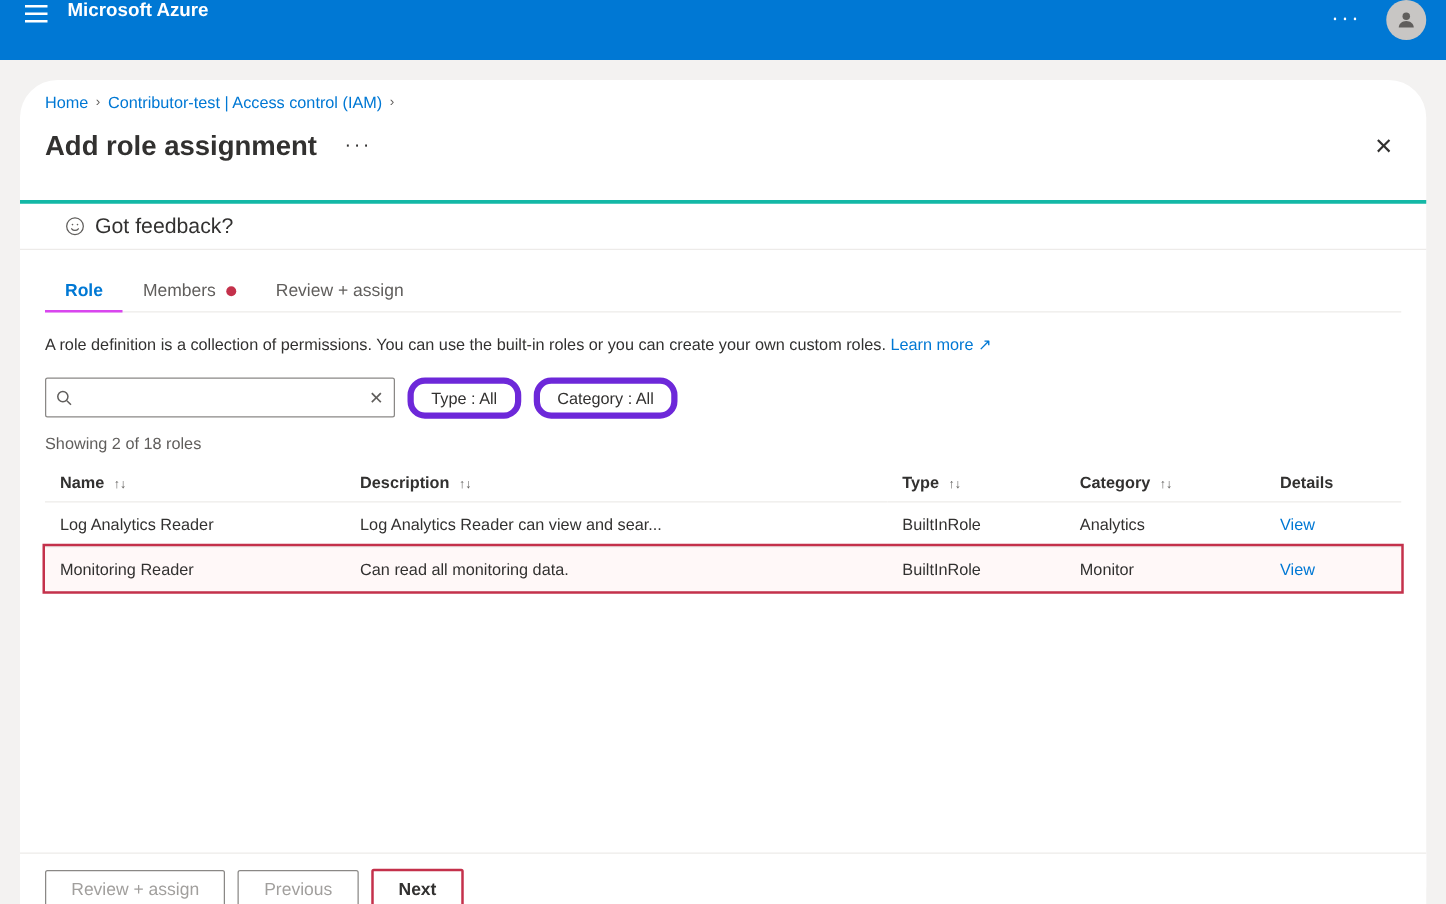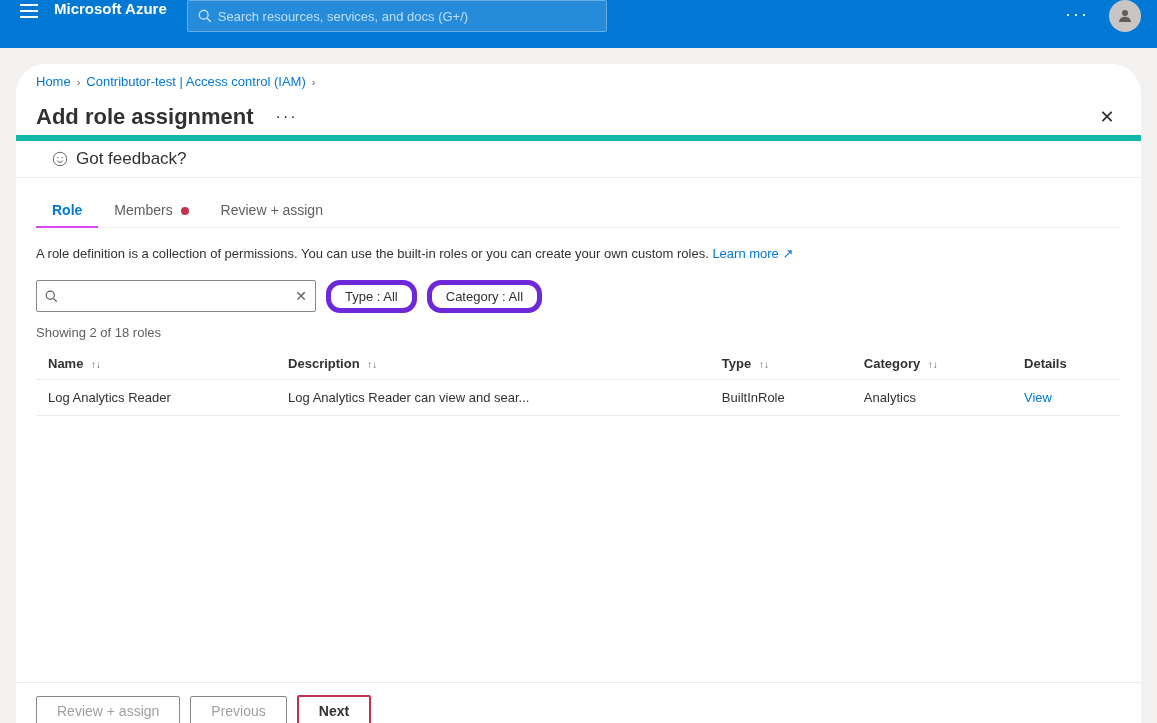--- a/index.html
+++ b/index.html
@@ -55,25 +55,25 @@
       color: #0078d4;
       display: flex;
       align-items: center;
       gap: 6px;
     }
     .breadcrumb a { color: #0078d4; text-decoration: none; cursor: pointer; }
     .breadcrumb-sep { color: #605e5c; font-size: 11px; }
 
     
     .page-header {
-      padding: 8px 20px 4px;
+      padding: 8px 20px 29px;
       display: flex;
       align-items: center;
       gap: 22px;
-      border-bottom: 6px solid #14b8a6;
+      border-bottom: 3px solid #14b8a6;
     }
     .page-title { font-size: 22px; font-weight: 600; color: #323130; }
     .page-header-dots { font-size: 16px; color: #323130; letter-spacing: 2px; cursor: pointer; }
     .page-header-close {
       margin-left: auto; cursor: pointer; font-size: 18px; color: #323130;
       width: 28px; height: 28px; display: flex; align-items: center; justify-content: center;
     }
 
     
     .feedback-bar {
@@ -225,27 +225,20 @@
 </head>
 <body>
 
 <div class="topbar">
   <div class="topbar-hamburger">
     <span></span>
       <span></span>
       <span></span>
   </div>
   <span class="topbar-title">Microsoft Azure</span>
-  <div class="topbar-search">
-    <svg width="14" height="14" viewBox="0 0 16 16" fill="none">
-      <circle cx="6.5" cy="6.5" r="5" stroke="rgba(255,255,255,0.8)" stroke-width="1.5"></circle>
-      <line x1="10.5" y1="10.5" x2="14.5" y2="14.5" stroke="rgba(255,255,255,0.8)" stroke-width="1.5"></line>
-    </svg>
-    <input type="text" readonly="" placeholder="Search resources, services, and docs (G+/)" style="">
-  </div>
   <div class="topbar-spacer"></div>
   <span class="topbar-dots">···</span>
   <div class="topbar-avatar">
     <svg width="18" height="18" viewBox="0 0 24 24">
       <circle cx="12" cy="8" r="4" fill="#605e5c"></circle>
       <path d="M4 20c0-4 3.6-7 8-7s8 3 8 7" fill="#605e5c"></path>
     </svg>
   </div>
 </div>
 
@@ -334,20 +327,27 @@
         </tr>
       </thead>
       <tbody id="table-body">
       <tr>
             <td>Log Analytics Reader</td>
             <td>Log Analytics Reader can view and sear...</td>
             <td>BuiltInRole</td>
             <td>Analytics</td>
             <td><a class="view-link">View</a></td>
           </tr>
+          <tr style="outline: rgb(196, 49, 75) solid 2px; background: rgb(255, 248, 248);">
+            <td style="background: rgb(255, 248, 248);">Monitoring Reader</td>
+            <td style="background: rgb(255, 248, 248);">Can read all monitoring data.</td>
+            <td style="background: rgb(255, 248, 248);">BuiltInRole</td>
+            <td style="background: rgb(255, 248, 248);">Monitor</td>
+            <td style="background: rgb(255, 248, 248);"><a class="view-link">View</a></td>
+          </tr>
         </tbody>
     </table>
 
   </div>
 
   <div class="footer">
     <button class="btn btn-disabled">Review + assign</button>
     <button class="btn btn-disabled">Previous</button>
     <button class="btn btn-primary">Next</button>
   </div>

